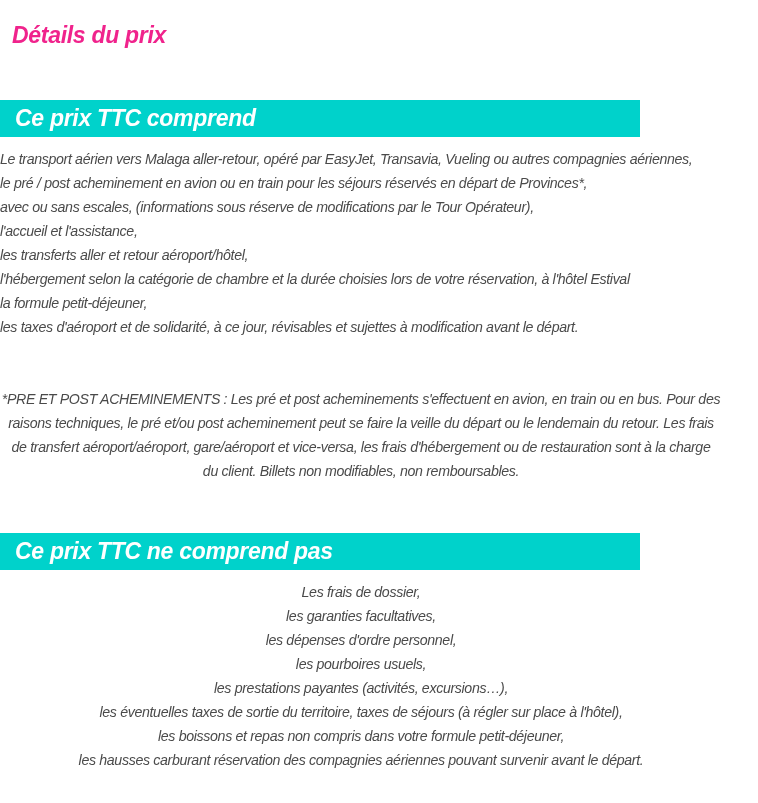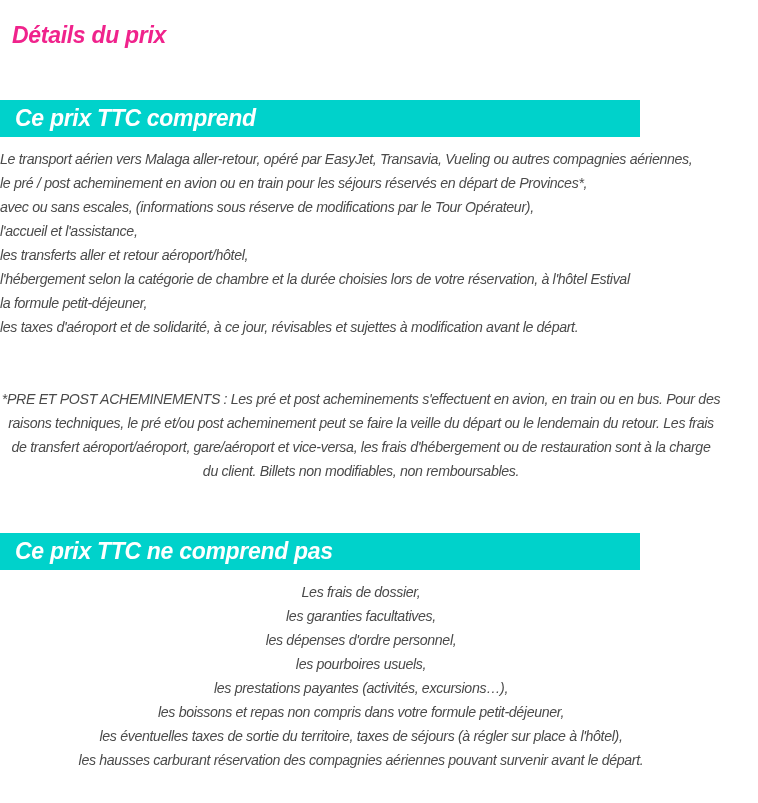--- a/index.html
+++ b/index.html
@@ -89,16 +89,16 @@
 </div>
 
 <div class="section-header excluded">Ce prix TTC ne comprend pas</div>
 
 <div class="text-block excluded-list">
   <span class="line">Les frais de dossier,</span>
   <span class="line">les garanties facultatives,</span>
   <span class="line">les dépenses d'ordre personnel,</span>
   <span class="line">les pourboires usuels,</span>
   <span class="line">les prestations payantes (activités, excursions…),</span>
+  <span class="line">les éventuelles taxes de sortie du territoire, taxes de séjours (à régler sur place à l'hôtel),</span>
   <span class="line">les boissons et repas non compris dans votre formule petit-déjeuner,</span>
-  <span class="line">les éventuelles taxes de sortie du territoire, taxes de séjours (à régler sur place à l'hôtel),</span>
   <span class="line">les hausses carburant réservation des compagnies aériennes pouvant survenir avant le départ.</span>
 </div>
 
 </body></html>

